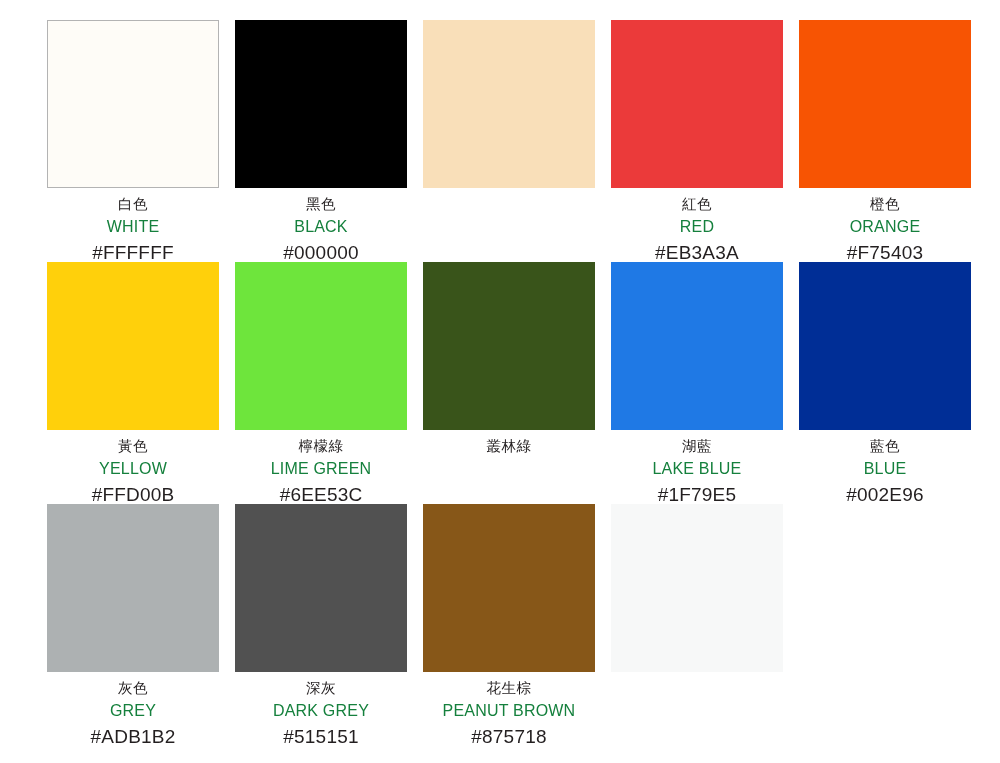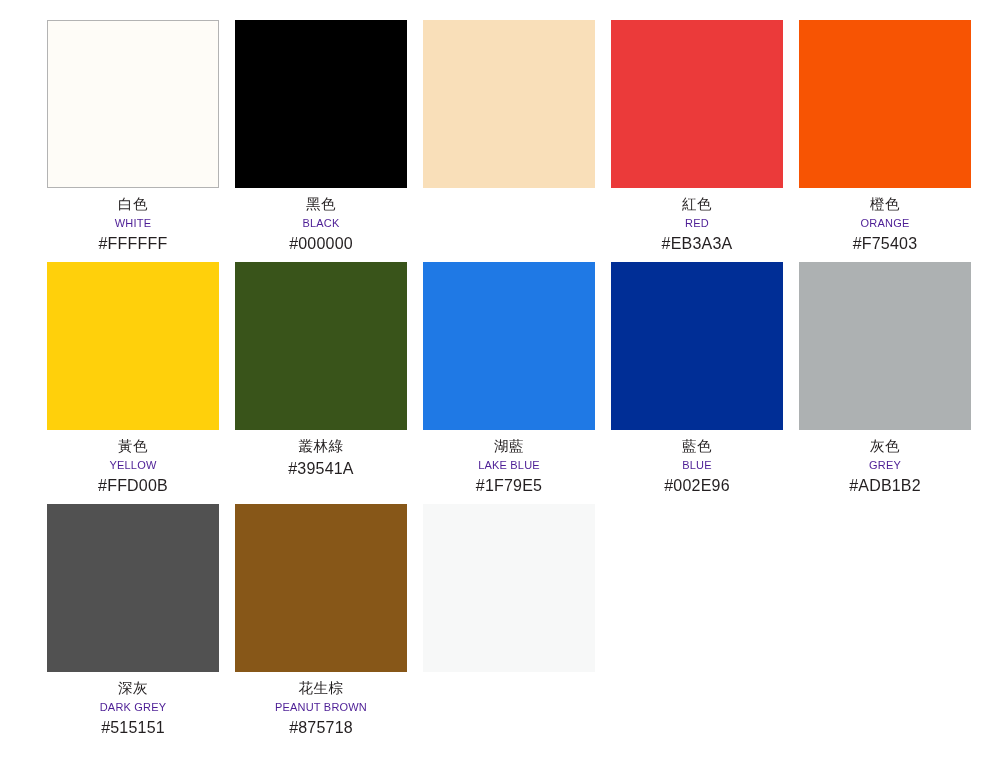--- a/index.html
+++ b/index.html
@@ -60,29 +60,29 @@
   .caption-zh {
     display: block;
     font-size: 14.5px;
     letter-spacing: 0.5px;
     color: #231f20;
     white-space: nowrap;
   }
 
   .caption-en {
     display: block;
-    font-size: 11px;
+    font-size: 16px;
     letter-spacing: 0.2px;
-    color: #4c1d95;
+    color: #15803d;
     white-space: nowrap;
   }
 
   .caption-hex {
     display: block;
-    font-size: 16px;
+    font-size: 19px;
     letter-spacing: 0.2px;
     color: #231f20;
     white-space: nowrap;
   }
 </style>
 </head>
 <body>
 
 <div id="palette-grid">
     <div class="swatch-cell">
@@ -122,24 +122,31 @@
     </div>
     <div class="swatch-cell">
       <div class="swatch-chip" style="background-color: rgb(255, 208, 11);"></div>
       <div class="swatch-caption">
         <span class="caption-zh">黃色</span>
         <span class="caption-en">YELLOW</span>
         <span class="caption-hex">#FFD00B</span>
       </div>
     </div>
     <div class="swatch-cell">
+      <div class="swatch-chip" style="background-color: rgb(110, 229, 60);"></div>
+      <div class="swatch-caption">
+        <span class="caption-zh">檸檬綠</span>
+        <span class="caption-en">LIME GREEN</span>
+        <span class="caption-hex">#6EE53C</span>
+      </div>
+    </div>
+    <div class="swatch-cell">
       <div class="swatch-chip" style="background-color: rgb(57, 84, 26);"></div>
       <div class="swatch-caption">
         <span class="caption-zh">叢林綠</span>
-        <span class="caption-hex">#39541A</span>
       </div>
     </div>
     <div class="swatch-cell">
       <div class="swatch-chip" style="background-color: rgb(31, 121, 229);"></div>
       <div class="swatch-caption">
         <span class="caption-zh">湖藍</span>
         <span class="caption-en">LAKE BLUE</span>
         <span class="caption-hex">#1F79E5</span>
       </div>
     </div>

